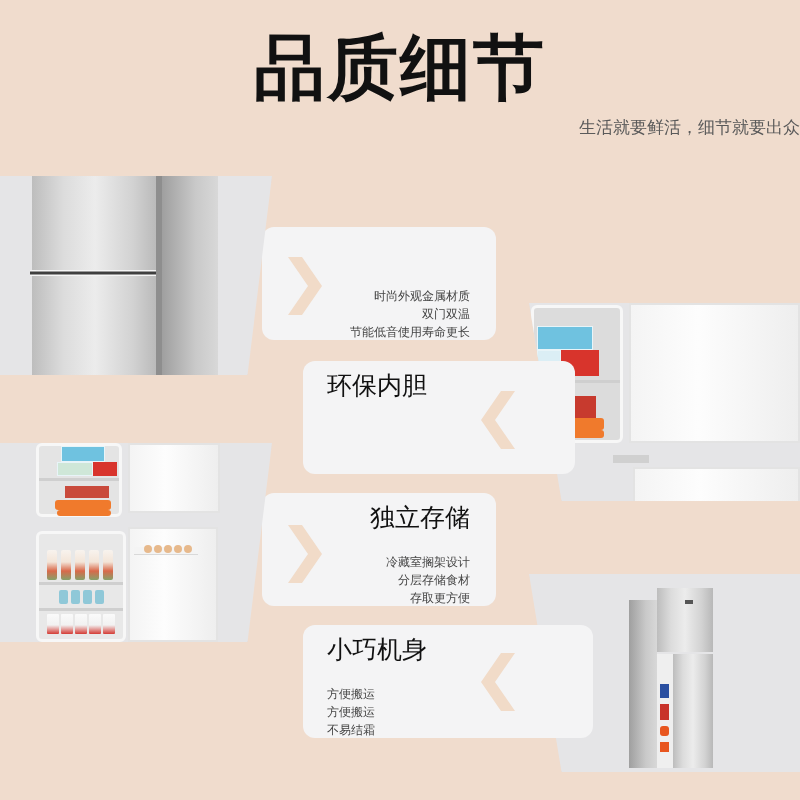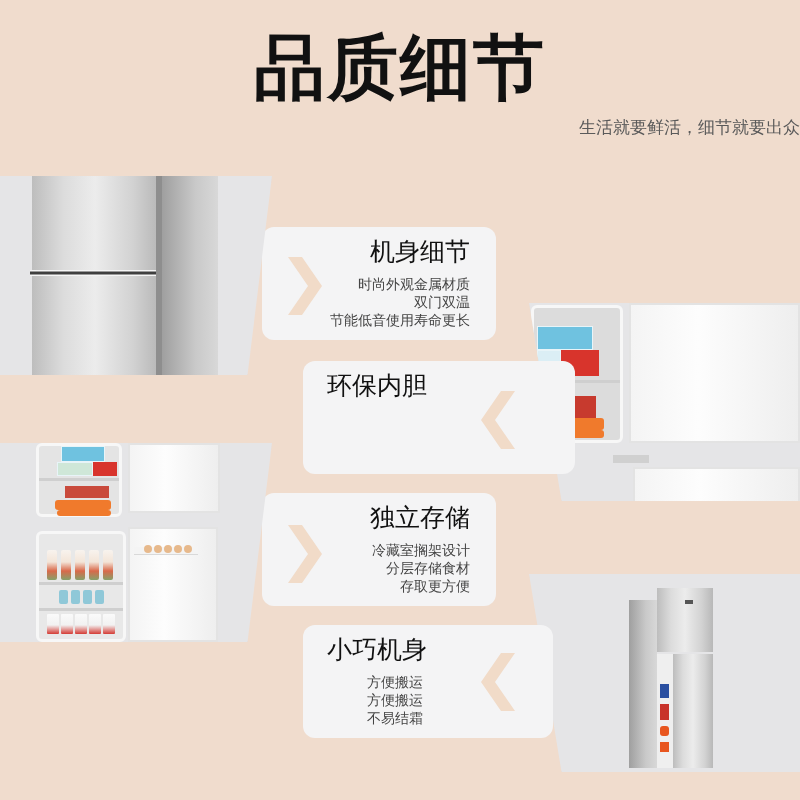--- a/index.html
+++ b/index.html
@@ -16,21 +16,21 @@
   }
   .subtitle {
     position: absolute; top: 116px; left: 0; width: 800px;
     text-align: right; font-size: 17px; color: #5a5a5a; line-height: 22px;
   }
   .card {
     position: absolute; background: #f4f4f5; border-radius: 12px;
     width: 234px; height: 113px;
   }
   .card .h { font-size: 25px; color: #111; line-height: 30px; position: absolute; top: 10px; }
-  .card .lines { position: absolute; top: 48px; font-size: 14px; color: #444; line-height: 18px; margin-left: 40px; }
+  .card .lines { position: absolute; top: 60px; font-size: 12px; color: #444; line-height: 18px; }
   .card.right-text .h, .card.right-text .lines { right: 26px; text-align: right; }
   .card.left-text .h, .card.left-text .lines { left: 24px; text-align: left; }
   .chev { position: absolute; width: 34px; height: 58px; }
   .chev svg { width: 100%; height: 100%; display: block; }
 
   .panel {
     position: absolute; overflow: hidden; background: #e5e5e7;
     box-shadow: 0 2px 6px rgba(0,0,0,0.06);
   }
   
@@ -53,21 +53,20 @@
 
 <div class="title">品质细节</div>
 <div class="subtitle">生活就要鲜活，细节就要出众</div>
 
 <div class="card right-text" style="left:262px; top:227px;">
   <div class="chev" style="left:26px; top:30px;">
     <svg viewBox="0 0 34 58">
         <polygon points="0,0 14,0 34,29 14,58 0,58 20,29" fill="#f1dbc8"></polygon>
       </svg>
   </div>
-  <div class="h">机身细节</div>
   <div class="lines">
     <div>时尚外观金属材质</div>
     <div>双门双温</div>
     <div>节能低音使用寿命更长</div>
   </div>
 </div>
 <div class="panel" style="left:0; top:176px; width:272px; height:199px; clip-path: polygon(0 0, 100% 0, 91% 100%, 0 100%);">
   <div class="steel" style="left:32px; top:0; width:126px; height:94px;"></div>
   <div class="gap-line" style="left:30px; top:94px; width:130px; height:6px; background:linear-gradient(180deg,#f5f5f5 0,#f5f5f5 1px,#3f3f3f 2px,#3f3f3f 4px,#f5f5f5 5px);"></div>
   <div class="steel" style="left:32px; top:100px; width:126px; height:99px;"></div>
@@ -158,21 +157,21 @@
     <div style="position:absolute; left:56px; top:12px; width:8px; height:4px; background:#555;"></div>
     <div style="position:absolute; left:28px; top:66px; width:16px; height:114px; background:#efefef;">
       <div style="position:absolute; left:3px; top:30px; width:9px; height:14px; background:#2a4fa0;"></div>
       <div style="position:absolute; left:3px; top:50px; width:9px; height:16px; background:#c8322a;"></div>
       <div style="position:absolute; left:3px; top:72px; width:9px; height:10px; background:#e8561f; border-radius:3px;"></div>
       <div style="position:absolute; left:3px; top:88px; width:9px; height:10px; background:#e8561f;"></div>
     </div>
     <div class="steel" style="left:44px; top:66px; width:40px; height:114px;"></div>
   </div>
 </div>
-<div class="card left-text" style="left:303px; top:625px; width:250px;">
+<div class="card left-text" style="left:303px; top:625px; width:290px;">
   <div class="h">小巧机身</div>
   <div class="lines">
     <div>方便搬运</div>
     <div>方便搬运</div>
     <div>不易结霜</div>
   </div>
   <div class="chev" style="left:178px; top:28px;">
     <svg viewBox="0 0 34 58">
         <polygon points="34,0 20,0 0,29 20,58 34,58 14,29" fill="#f1dbc8"></polygon>
       </svg>

